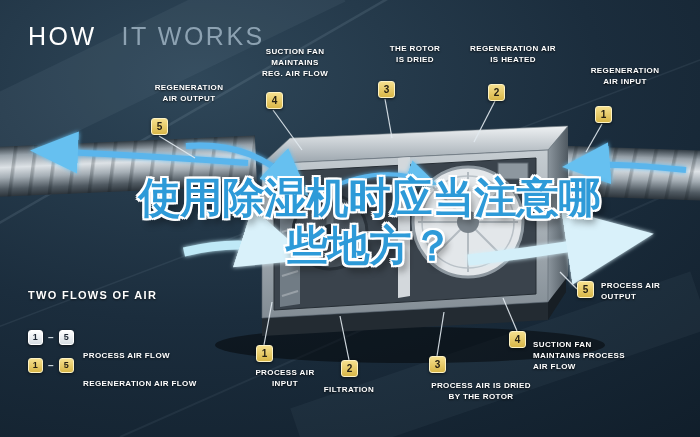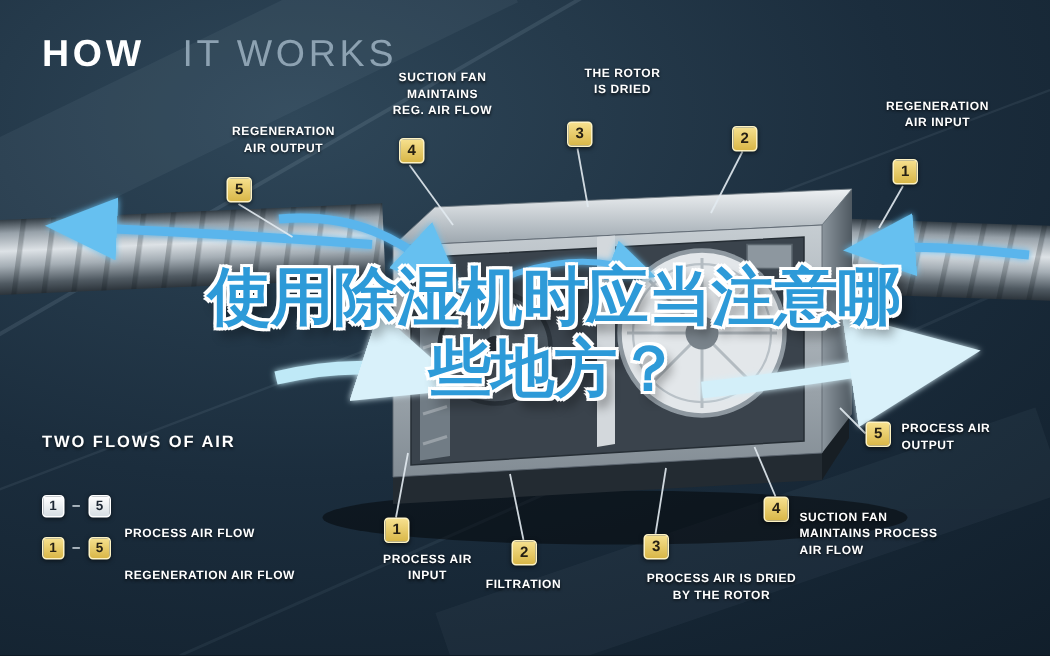--- a/index.html
+++ b/index.html
@@ -3,21 +3,21 @@
 <meta charset="utf-8">
 <style>
   * { box-sizing: border-box; margin: 0; padding: 0; }
   html,body { background:#0d1720; }
   body { font-family: "Liberation Sans", sans-serif; }
   .stage { position:relative; width:700px; height:437px; overflow:hidden;
     background: radial-gradient(120% 115% at 28% 18%, #2f4759 0%, #1b2d3d 48%, #0f1c28 100%); }
   .scene { position:absolute; left:0; top:0; width:700px; height:437px; }
 
   .title { position:absolute; left:28px; top:22px; font-size:25px; letter-spacing:2.5px; white-space:nowrap; }
-  .title .w1 { color:#ffffff; font-weight:bold; }
+  .title .w1 { color:#ffffff; font-weight:normal; }
   .title .w2 { color:#8da2b2; font-weight:normal; margin-left:25px; }
 
   .headline { position:absolute; left:0; right:0; top:174px; text-align:center; font-weight:bold;
     font-size:42px; line-height:1.14; color:#2d9ad8;
     text-shadow:-2px -2px 0 #fff, 2px -2px 0 #fff, -2px 2px 0 #fff, 2px 2px 0 #fff,
                  0 -2px 0 #fff, 0 2px 0 #fff, -2px 0 0 #fff, 2px 0 0 #fff,
                  4px 6px 7px rgba(0,0,0,.45);padding-left:39px; }
 
   .callout-text { position:absolute; color:#fff; font-size:8px; font-weight:bold; letter-spacing:.4px;
     text-align:center; line-height:1.35; text-shadow:0 1px 2px rgba(0,0,0,.75); }
@@ -189,20 +189,24 @@
     <div>REG. AIR FLOW</div>
   </div>
   <div class="badge" style="left:266px;top:92px;">4</div>
 
   <div class="callout-text" style="left:372px;top:44px;width:86px;">
     <div>THE ROTOR</div>
     <div>IS DRIED</div>
   </div>
   <div class="badge" style="left:378px;top:81px;">3</div>
 
+  <div class="callout-text" style="left:464px;top:44px;width:98px;">
+    <div>REGENERATION AIR</div>
+    <div>IS HEATED</div>
+  </div>
   <div class="badge" style="left:488px;top:84px;">2</div>
 
   <div class="callout-text" style="left:578px;top:66px;width:94px;">
     <div>REGENERATION</div>
     <div>AIR INPUT</div>
   </div>
   <div class="badge" style="left:595px;top:106px;">1</div>
 
   <div class="badge" style="left:577px;top:281px;">5</div>
   <div class="callout-text ta-left" style="left:601px;top:281px;width:82px;">

